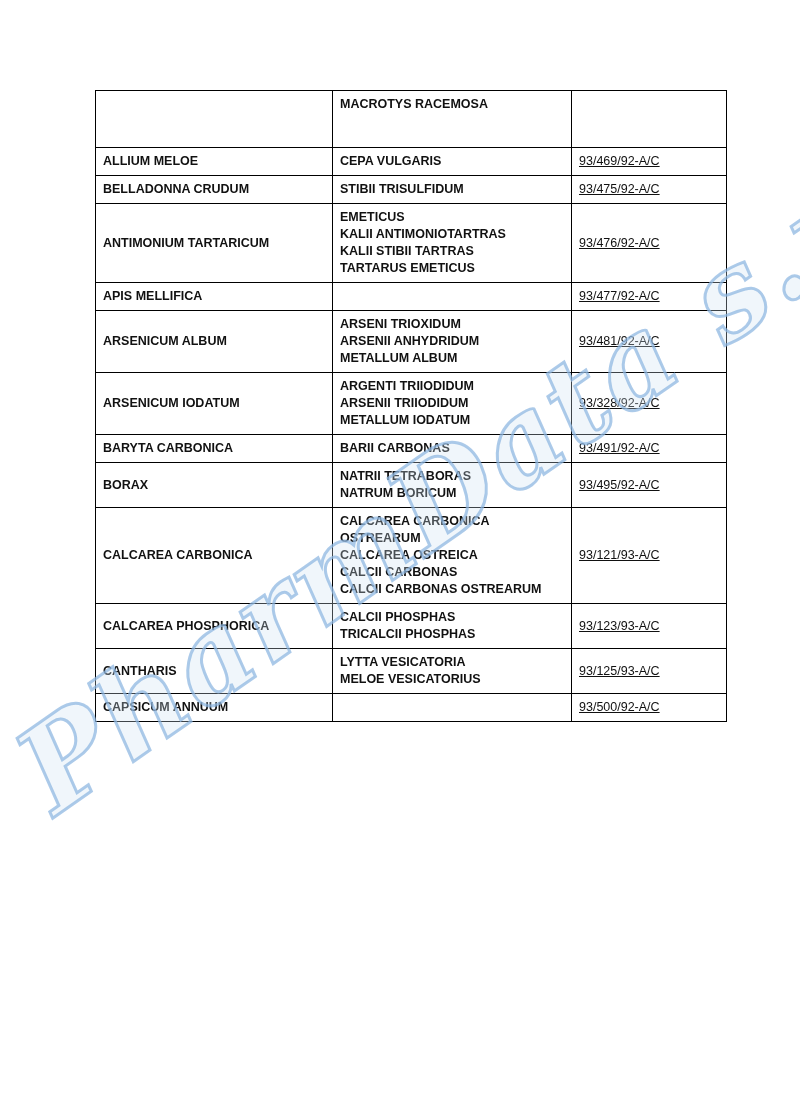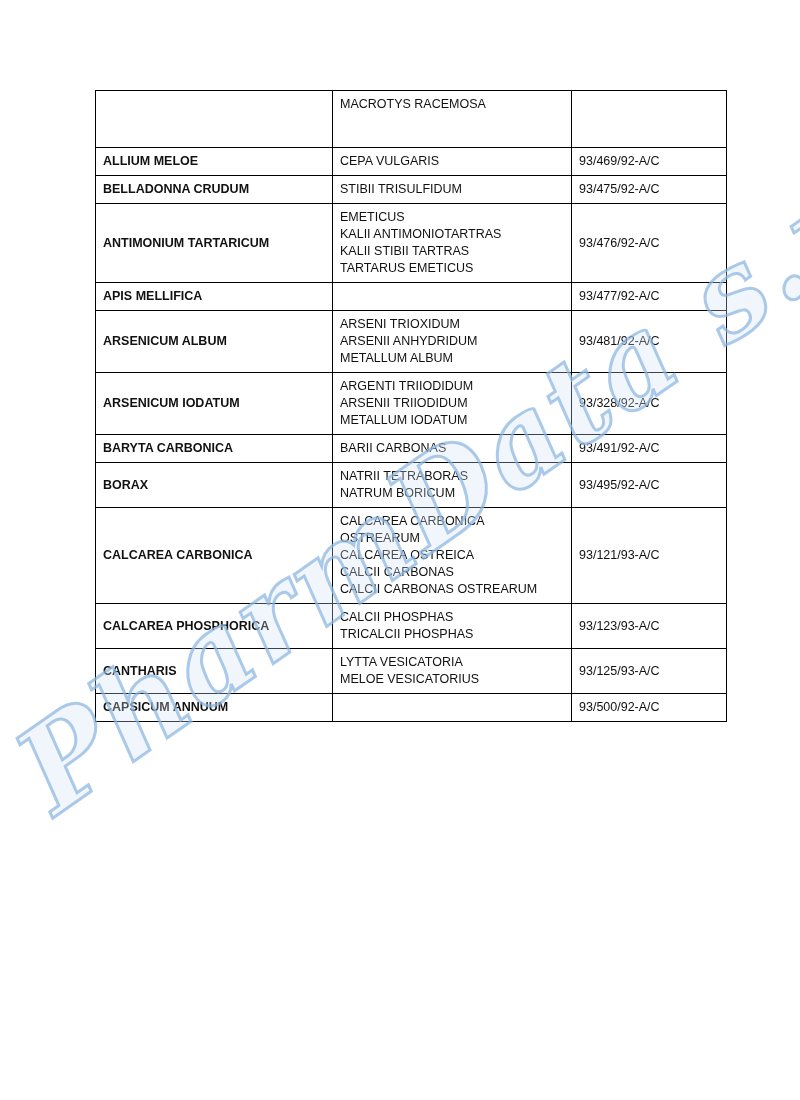--- a/index.html
+++ b/index.html
@@ -31,23 +31,25 @@
     vertical-align: middle;
     color: #111111;
     word-wrap: break-word;
   }
   td.name-cell {
     width: 222px;
     font-weight: bold;
   }
   td.syn-cell {
     width: 224px;
+    font-weight: bold;
   }
   td.reg-cell {
     width: 140px;
+    text-decoration: underline;
   }
   
   tr.first-row td {
     vertical-align: top;
     height: 46px;
   }
   .syn-line {
     display: block;
   }
   .watermark {

